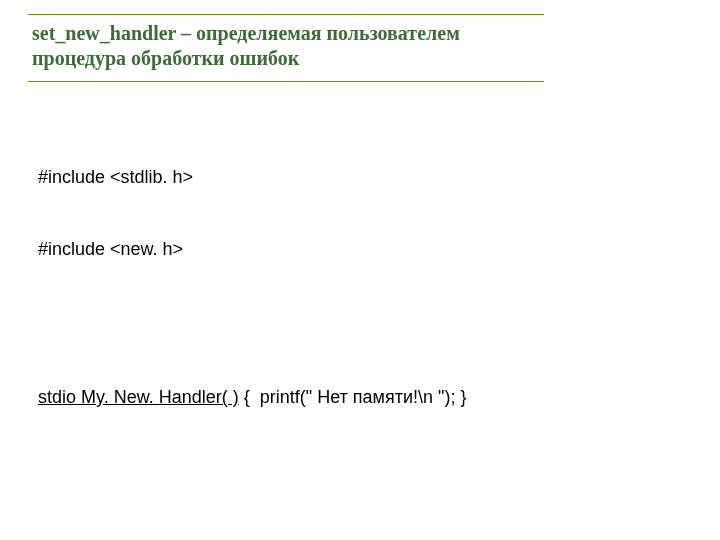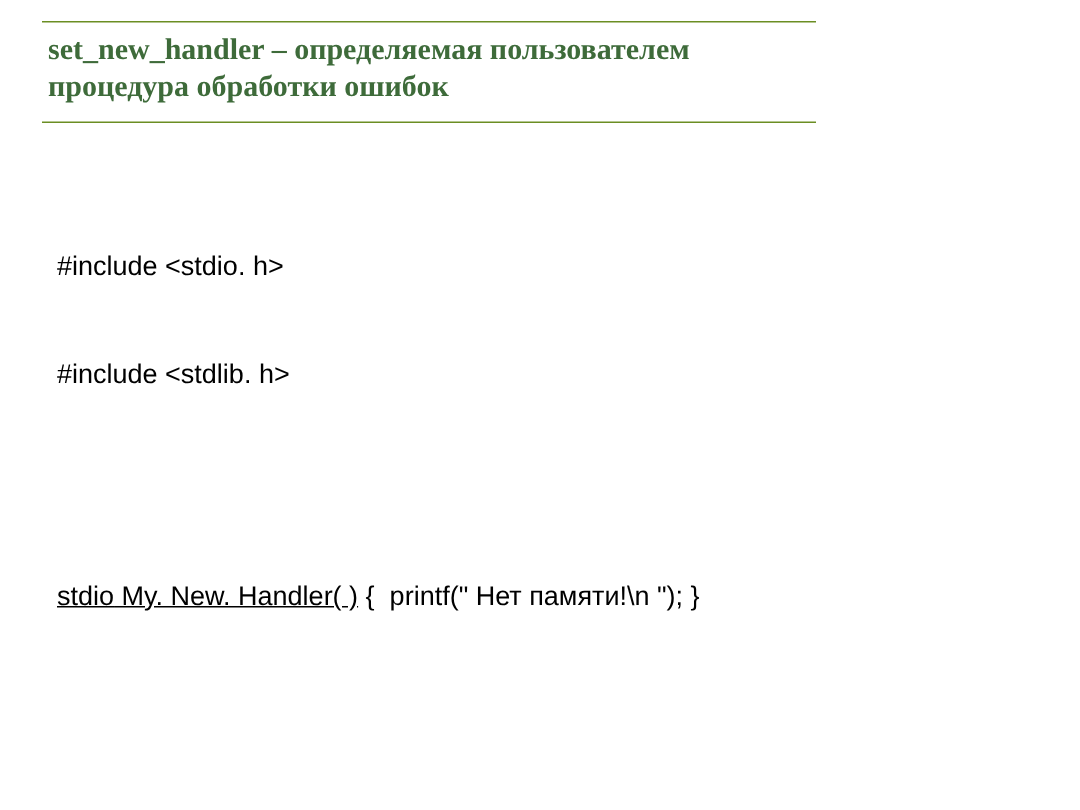--- a/index.html
+++ b/index.html
@@ -60,22 +60,22 @@
 
   <div class="title-box">
     <div class="title-line">
       <span class="title-strong">set_new_handler</span><span> – определяемая пользователем процедура обработки ошибок</span>
     </div>
   </div>
 
   <div class="body">
 
     <div class="code-block">
-      <span class="code-line">#include &lt;stdio. h&gt;</span>
       <span class="code-line">#include &lt;stdlib. h&gt;</span>
+      <span class="code-line">#include &lt;new. h&gt;</span>
     </div>
 
     <div class="code-block">
       <span class="code-line"><span class="underline">stdio</span><span class="underline"> My. New. Handler( )</span><span> {  printf(" Нет памяти!\n "); }</span></span>
     </div>
 
   </div>
 
 </div>
 

